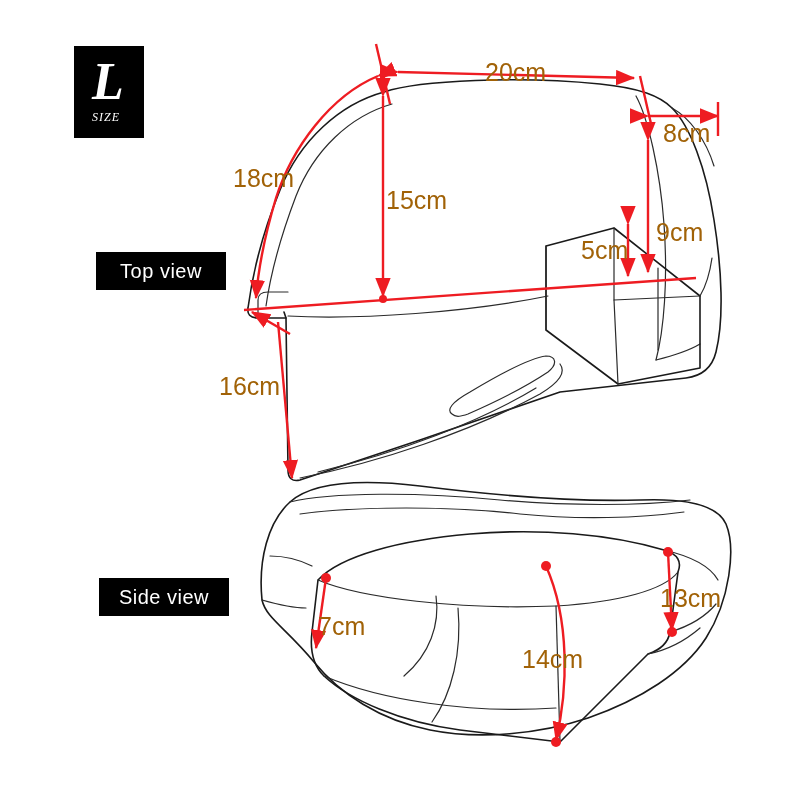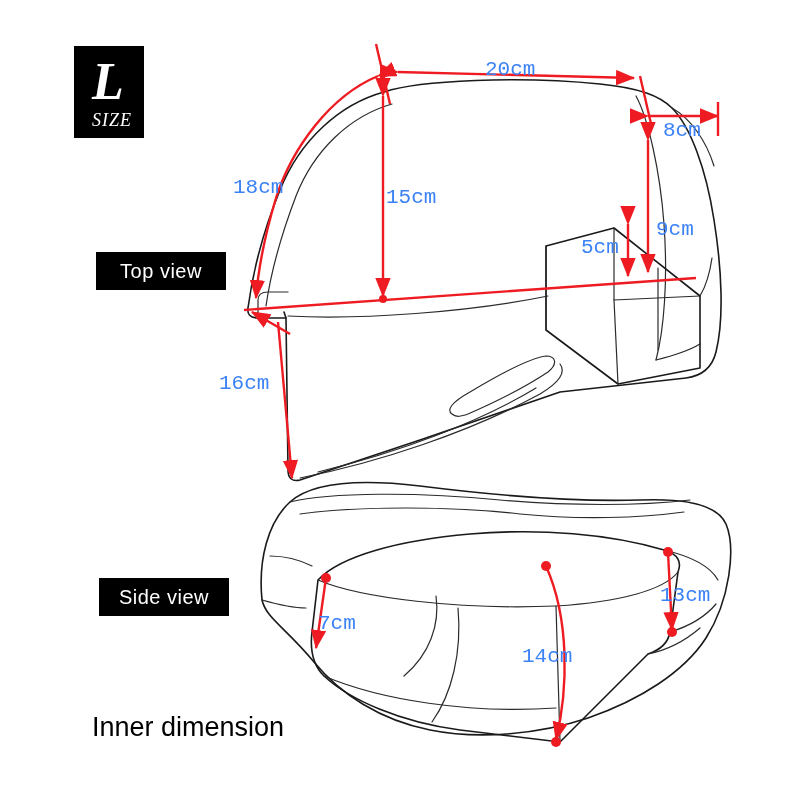--- a/index.html
+++ b/index.html
@@ -51,21 +51,21 @@
     font-style: italic;
     font-weight: bold;
     font-size: 52px;
     line-height: 1;
     margin: 10px 0 0 18px;
     color: #ffffff;
   }
   .size-badge .sizeword {
     font-family: "Liberation Serif", serif;
     font-style: italic;
-    font-size: 18px;
+    font-size: 12px;
     margin: 2px 0 0 18px;
     color: #ffffff;
     letter-spacing: 1px;
   }
   .view-badge {
     font-size: 20px;
     font-family: "Liberation Sans", sans-serif;
     color: #ffffff;
     padding: 4px 10px;
   }
@@ -84,23 +84,23 @@
   .caption {
     position: absolute;
     left: 92px;
     top: 712px;
     font-size: 27px;
     color: #000000;
     font-family: "Liberation Sans", sans-serif;
   }
   .dimlabel {
     position: absolute;
-    font-size: 21px;
-    color: #3b82f6;
-    font-family: Liberation Mono, monospace;
+    font-size: 25px;
+    color: #a16207;
+    font-family: Liberation Sans, sans-serif;
     white-space: nowrap;
   }
   .outline {
     fill: none;
     stroke: #1a1a1a;
     stroke-width: 1.6;
     stroke-linejoin: round;
     stroke-linecap: round;
   }
   .outline-thin {
@@ -260,25 +260,24 @@
   </svg>
 
   <div class="badge size-badge">
     <div class="letter">L</div>
     <div class="sizeword">SIZE</div>
   </div>
 
   <div class="badge view-badge top-view-badge">Top view</div>
   <div class="badge view-badge side-view-badge">Side view</div>
 
-  <div class="caption">Inner dimension</div>
 
   <div class="dimlabel" style="left:485px; top:58px;">20cm</div>
   <div class="dimlabel" style="left:663px; top:99px;margin-top:20px;">8cm</div>
-  <div class="dimlabel" style="left:233px; top:176px;">18cm</div>
+  <div class="dimlabel" style="left:233px; top:164px;">18cm</div>
   <div class="dimlabel" style="left:386px; top:186px;text-align:center;">15cm</div>
   <div class="dimlabel" style="left:656px; top:218px;">9cm</div>
   <div class="dimlabel" style="left:581px; top:236px;">5cm</div>
   <div class="dimlabel" style="left:219px; top:372px;">16cm</div>
 
   <div class="dimlabel" style="left:624px; top:584px;margin-left:36px;">13cm</div>
   <div class="dimlabel" style="left:318px; top:612px;">7cm</div>
   <div class="dimlabel" style="left:522px; top:645px;">14cm</div>
 
 </div>

